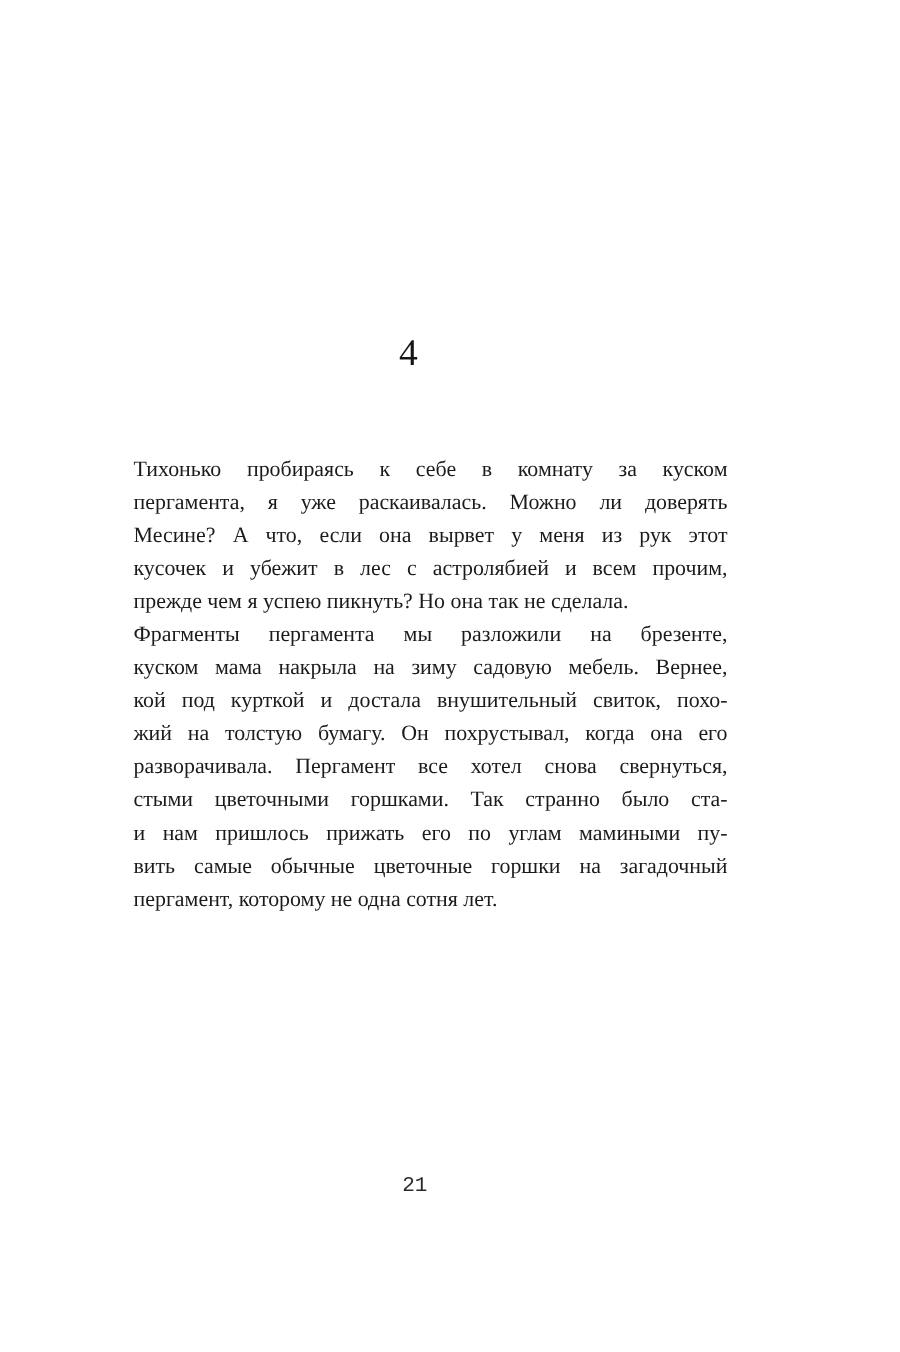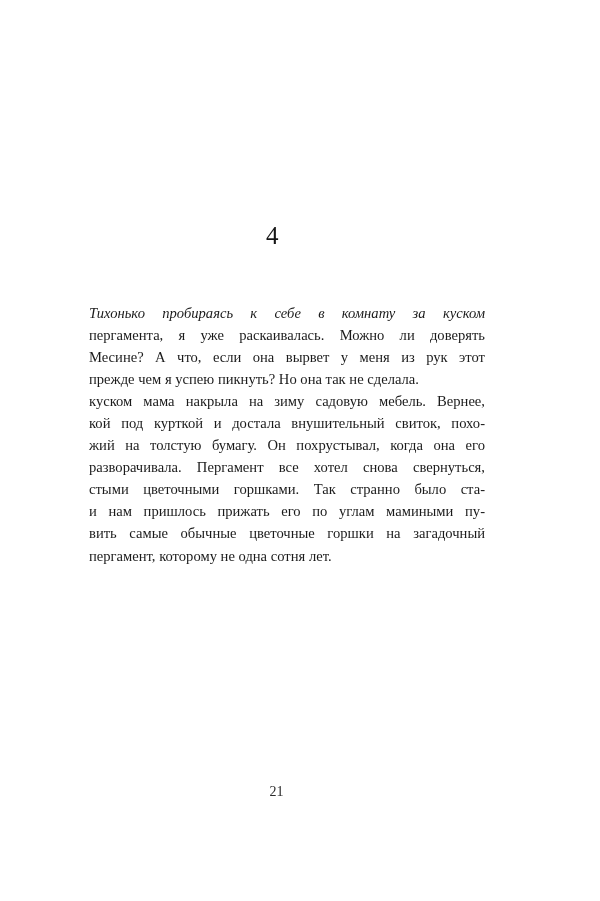--- a/index.html
+++ b/index.html
@@ -56,56 +56,58 @@
 
   
   .line {
     display: block;
     text-align: justify;
     text-align-last: justify;
     white-space: nowrap;
   }
   .line.indent {
     text-indent: 21px;
-    font-style: italic;
   }
   .line.last {
     text-align-last: left;
     text-align: right;
   }
 
   
   .folio {
     position: absolute;
     top: 783px;
     left: 68px;
     width: 417px;
     text-align: center;
     font-size: 14px;
     line-height: 17px;
     color: #2a2a2a;
+    font-family: Liberation Mono, monospace;
   }
 </style>
 </head>
 <body>
 
 <div class="page">
 
   <div class="chapter-number">4</div>
 
   <div class="text-column">
 
     <p>
       <span class="line indent">Тихонько пробираясь к себе в комнату за куском</span>
       <span class="line">пергамента, я уже раскаивалась. Можно ли доверять</span>
       <span class="line">Месине? А что, если она вырвет у меня из рук этот</span>
+      <span class="line">кусочек и убежит в лес с астролябией и всем прочим,</span>
       <span class="line last">прежде чем я успею пикнуть? Но она так не сделала.</span>
     </p>
 
     <p>
+      <span class="line indent">Фрагменты пергамента мы разложили на брезенте,</span>
       <span class="line">куском мама накрыла на зиму садовую мебель. Вернее,</span>
       <span class="line">кой под курткой и достала внушительный свиток, похо-</span>
       <span class="line">жий на толстую бумагу. Он похрустывал, когда она его</span>
       <span class="line">разворачивала. Пергамент все хотел снова свернуться,</span>
       <span class="line">стыми цветочными горшками. Так странно было ста-</span>
       <span class="line">и нам пришлось прижать его по углам мамиными пу-</span>
       <span class="line">вить самые обычные цветочные горшки на загадочный</span>
       <span class="line last">пергамент, которому не одна сотня лет.</span>
     </p>
 

